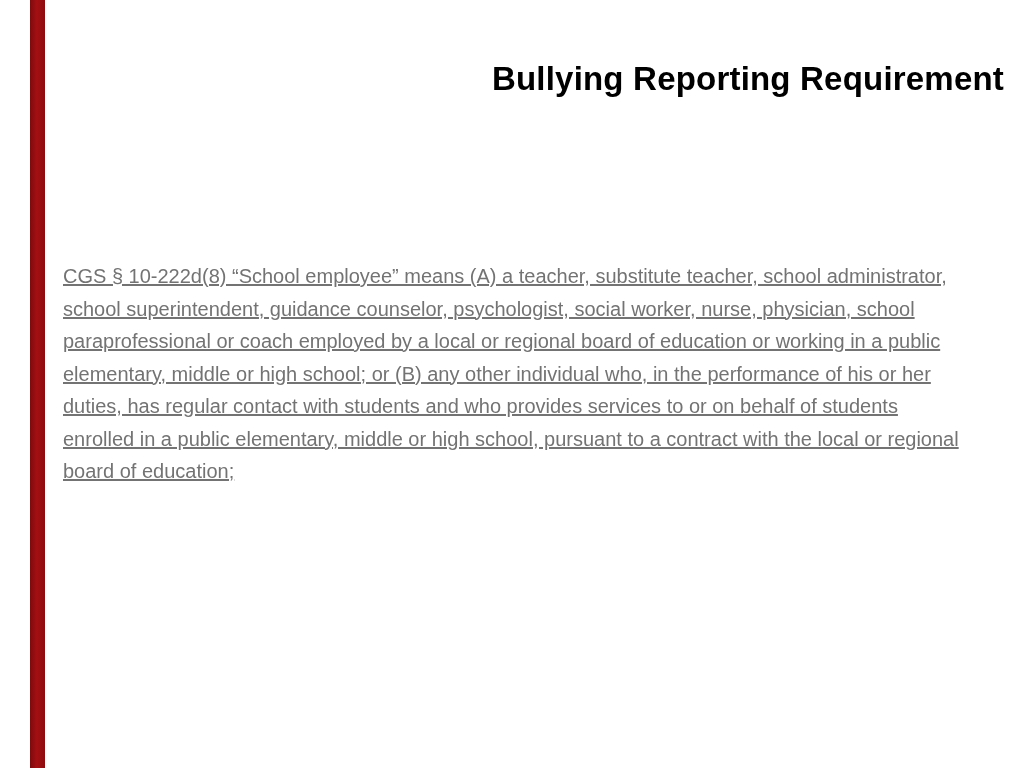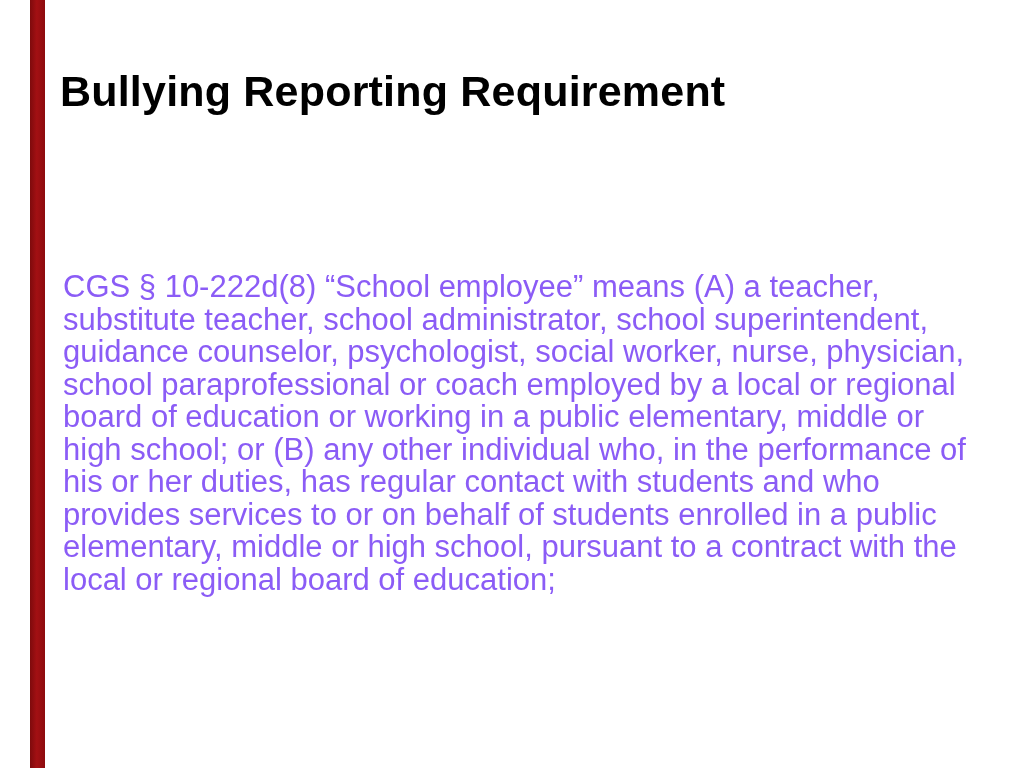--- a/index.html
+++ b/index.html
@@ -25,45 +25,46 @@
     top: 0;
     width: 15px;
     height: 768px;
     background: linear-gradient(to right, #7e0a0c 0%, #a31013 45%, #8d0b0e 100%);
   }
   .title {
     position: absolute;
     left: 60px;
     right: 20px;
     top: 38px;
-    text-align: left;
-    font-size: 43px;
+    text-align: right;
+    font-size: 33px;
     font-weight: bold;
     color: #000000;
     letter-spacing: 0.2px;
   }
   .subtitle {
     position: absolute;
     left: 57px;
     right: 30px;
     top: 176px;
     font-size: 28px;
     font-weight: bold;
     font-style: italic;
     color: #e2470a;
     letter-spacing: 0.2px;
   }
   .body-text {
     position: absolute;
     left: 63px;
     top: 240px;
     width: 905px;
-    font-size: 31px;
+    font-size: 20px;
     line-height: 32.5px;
-    color: #8b5cf6;
+    color: #737373;
+    text-decoration: underline;
   }
 </style>
 </head>
 <body>
 
 <div class="slide">
   <div class="accent-bar"></div>
   <h1 class="title">Bullying Reporting Requirement</h1>
   <p class="body-text">CGS § 10-222d(8) “School employee” means (A) a teacher, substitute teacher, school administrator, school superintendent, guidance counselor, psychologist, social worker, nurse, physician, school paraprofessional or coach employed by a local or regional board of education or working in a public elementary, middle or high school; or (B) any other individual who, in the performance of his or her duties, has regular contact with students and who provides services to or on behalf of students enrolled in a public elementary, middle or high school, pursuant to a contract with the local or regional board of education;</p>
 </div>

